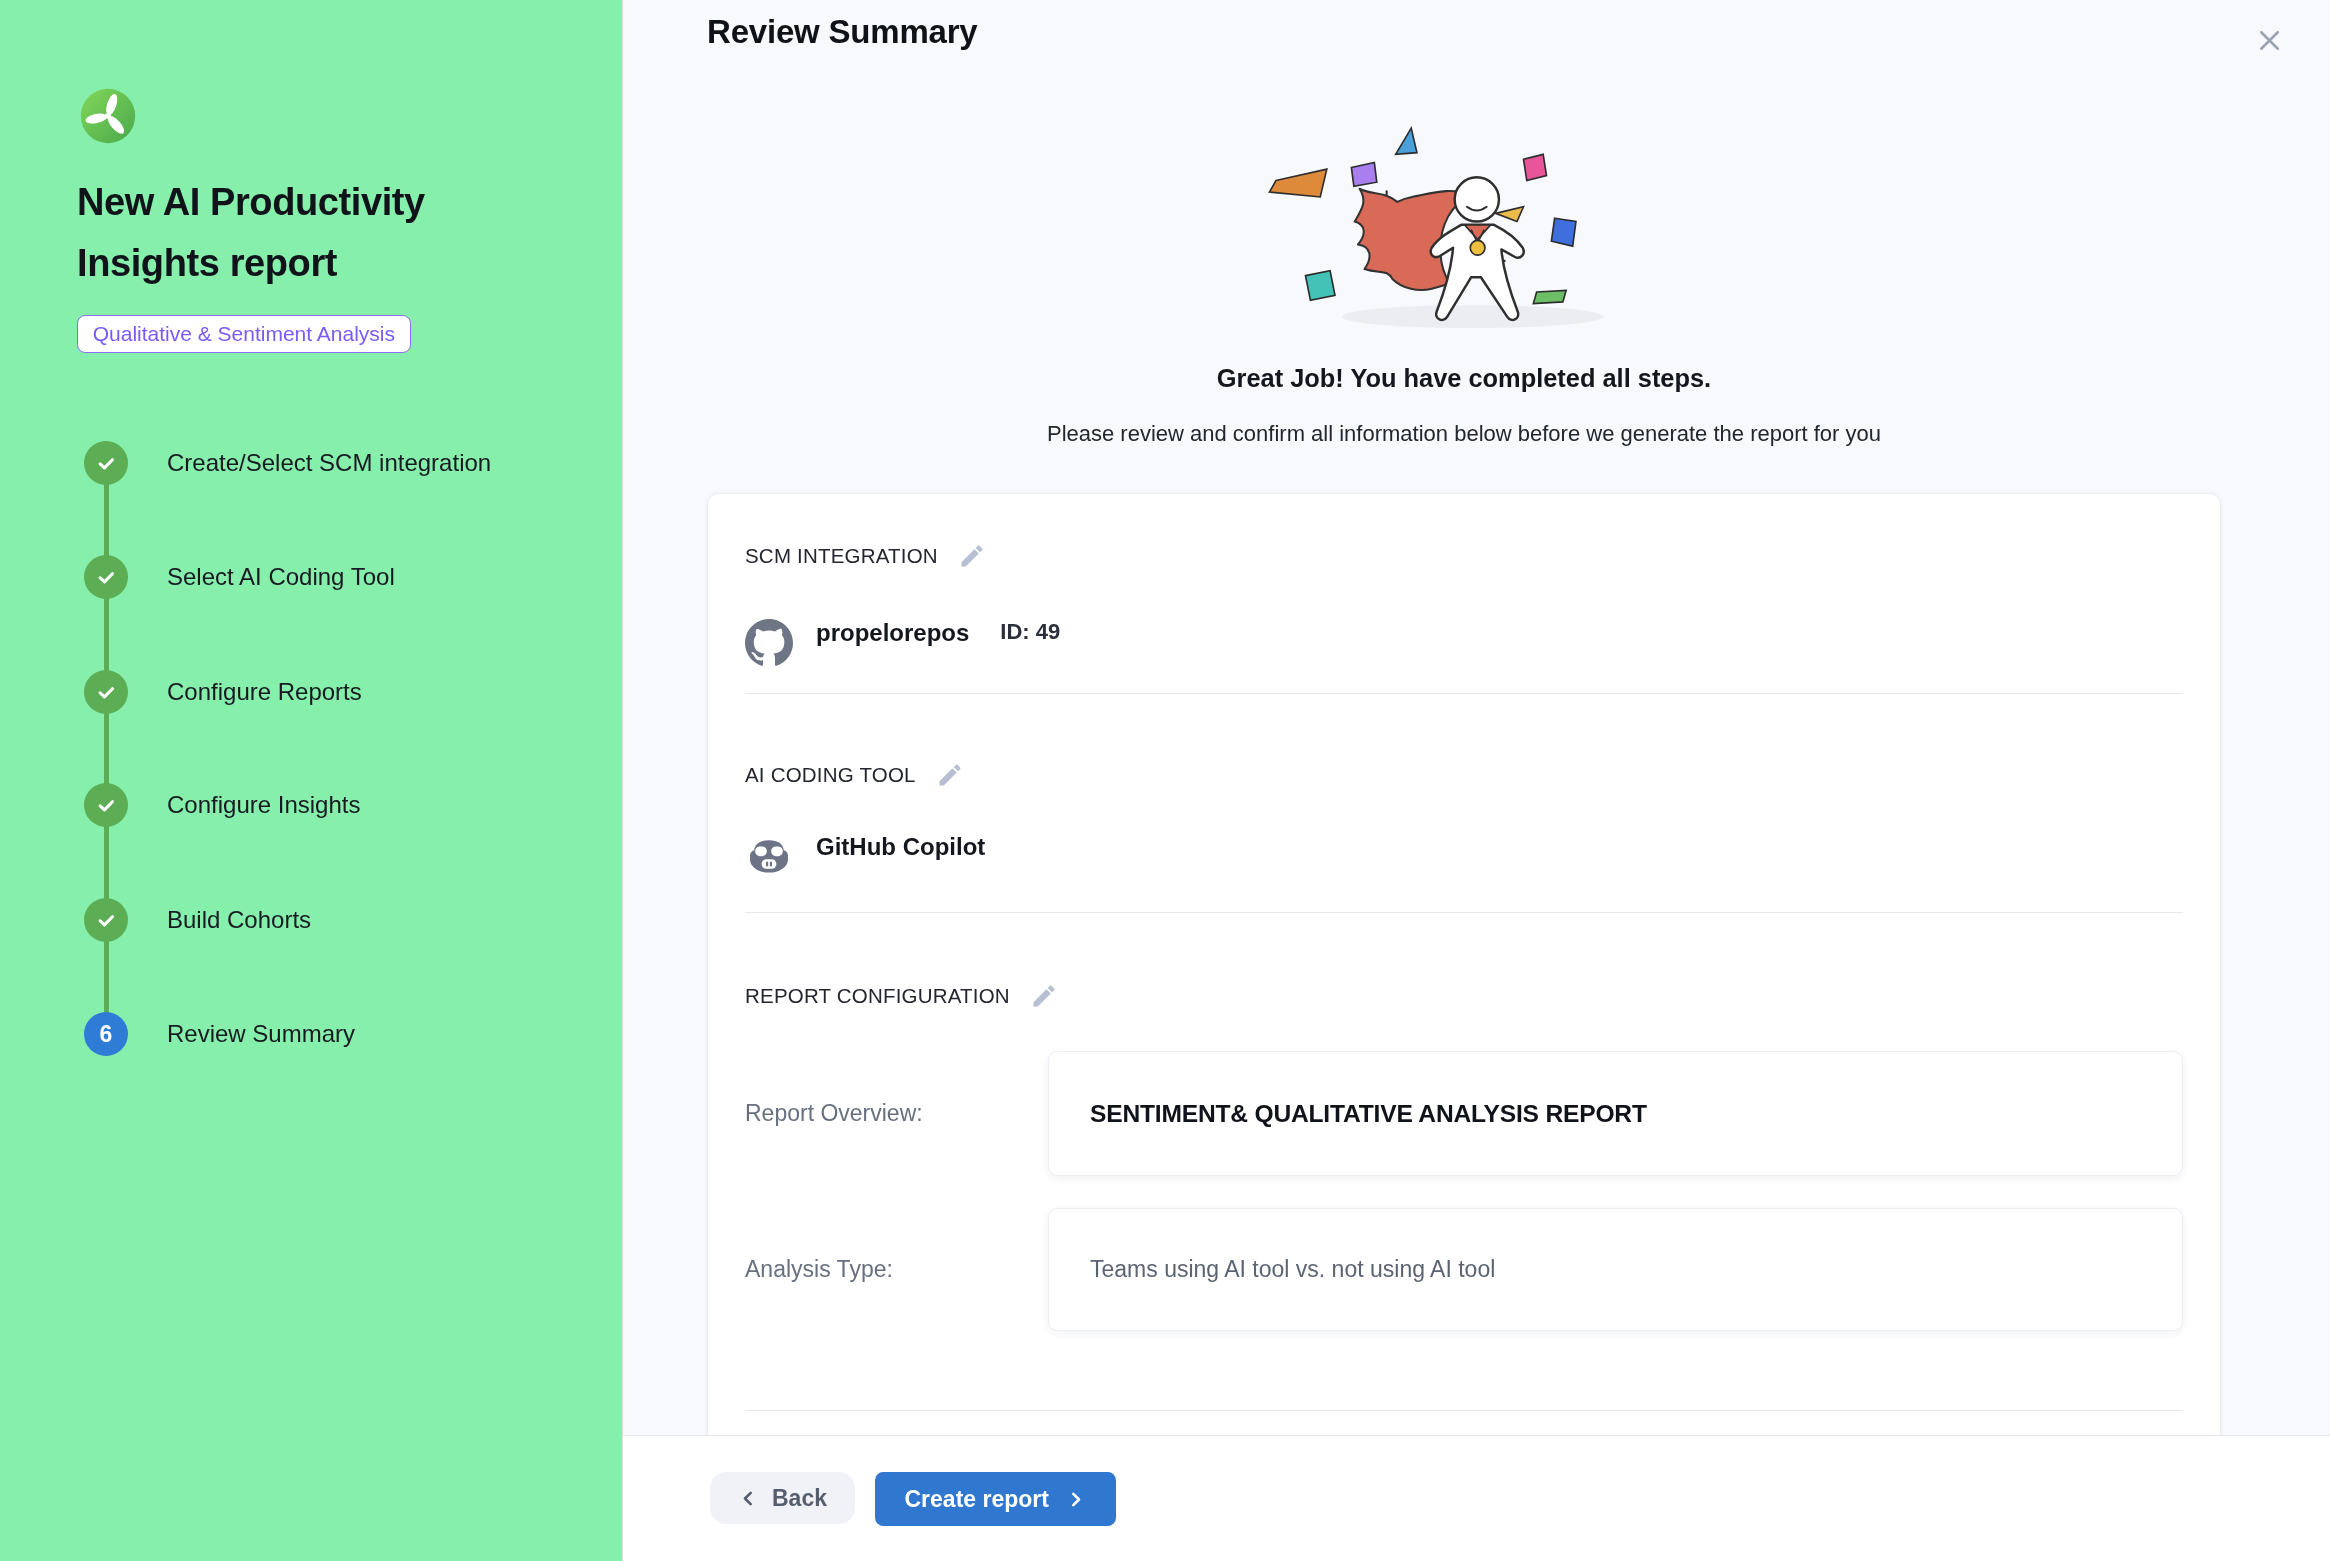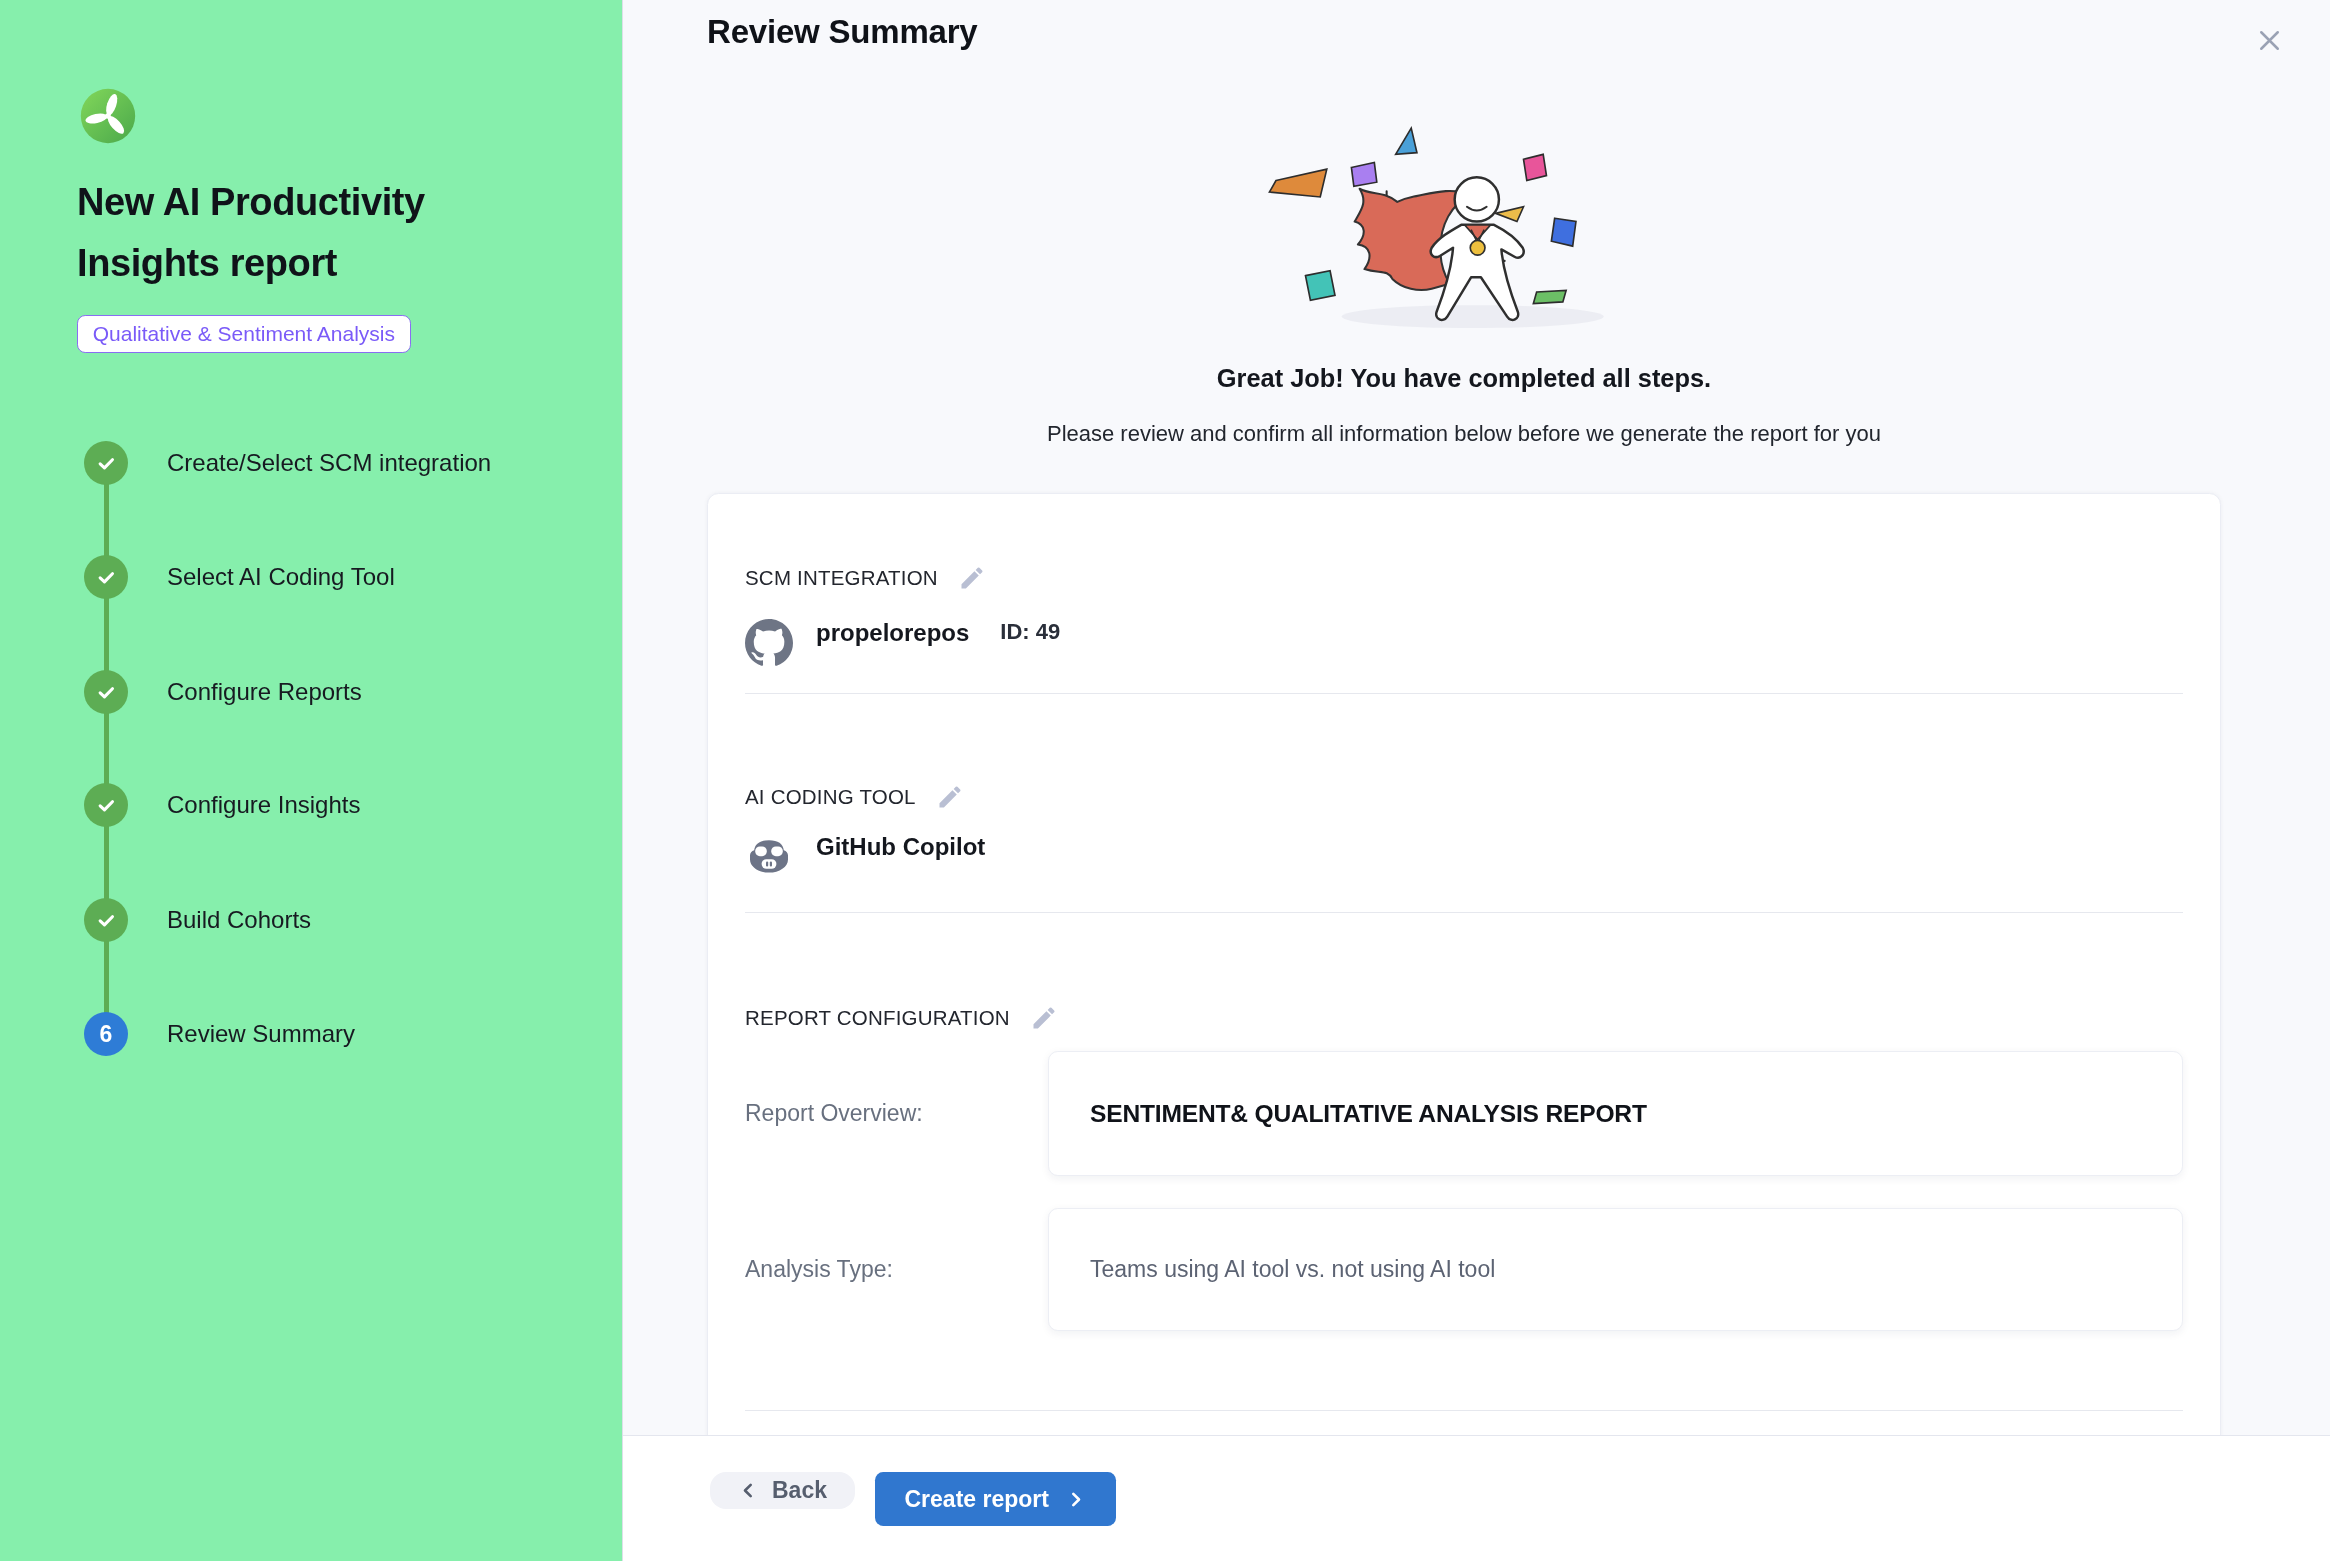--- a/index.html
+++ b/index.html
@@ -67,21 +67,21 @@
   }
   .congrats-sub {
     position: absolute; left: 0; top: 421px; width: 1514px; text-align: center;
     font-size: 22px; font-weight: 400; color: #22262e;
   }
   .card {
     position: absolute; left: 0; top: 493px; width: 1514px; height: 996px;
     background: #ffffff; border: 0.8px solid #ebedf4; border-radius: 11.5px;
     box-shadow: 0 0.8px 4.1px rgba(25, 35, 65, 0.05);
   }
-  .sec-row { position: absolute; left: 37px; display: flex; align-items: center; gap: 20px; margin-top: 22px; }
+  .sec-row { position: absolute; left: 37px; display: flex; align-items: center; gap: 20px; }
   .sec-heading { font-size: 20.5px; font-weight: 500; color: #23262e; letter-spacing: 0.2px; }
   .edit-btn { background: none; border: none; padding: 0; cursor: pointer; display: flex; align-items: center; }
   .entity-row { position: absolute; left: 37px; display: flex; }
   .entity-name { font-size: 24px; font-weight: 700; color: #14171e; margin-left: 23px; }
   .entity-id { font-size: 22px; font-weight: 700; color: #2a2f3a; margin-left: 31px; }
   .divider { position: absolute; left: 37px; right: 37px; height: 0.8px; background: #e6e8ee; }
   .cfg-row { position: absolute; left: 37px; right: 37px; display: flex; align-items: center; }
   .cfg-label { width: 303px; font-size: 23px; color: #68707f; flex: 0 0 303px; }
   .cfg-box {
     flex: 1; height: 100%;
@@ -91,21 +91,21 @@
   }
   .cfg-value-bold { font-size: 24.6px; font-weight: 700; color: #101319; letter-spacing: -0.2px; }
   .cfg-value { font-size: 23px; font-weight: 400; color: #5c6373; }
   
   .footer {
     position: absolute; left: 623px; right: 0; top: 1435px; bottom: 0;
     background: #ffffff; border-top: 1.6px solid #e4e6ee;
   }
   .btn { display: inline-flex; align-items: center; justify-content: center; border: none; cursor: pointer; border-radius: 8.2px; }
   .back-btn {
-    position: absolute; left: 87px; top: 36px; height: 37px; padding: 0 28px;
+    position: absolute; left: 87px; top: 36px; height: 52px; padding: 0 28px;
     background: #f1f2f7; color: #565e6e; font-size: 23px; font-weight: 700; gap: 13px;
     font-family: "Liberation Sans", sans-serif;
     border-radius: 16px;
   }
   .create-btn {
     position: absolute; left: 252px; top: 36px; height: 54px; padding: 0 29.5px;
     background: #3077cf; color: #ffffff; font-size: 23px; font-weight: 700; gap: 16.4px;
     font-family: "Liberation Sans", sans-serif;
   }
 </style>

